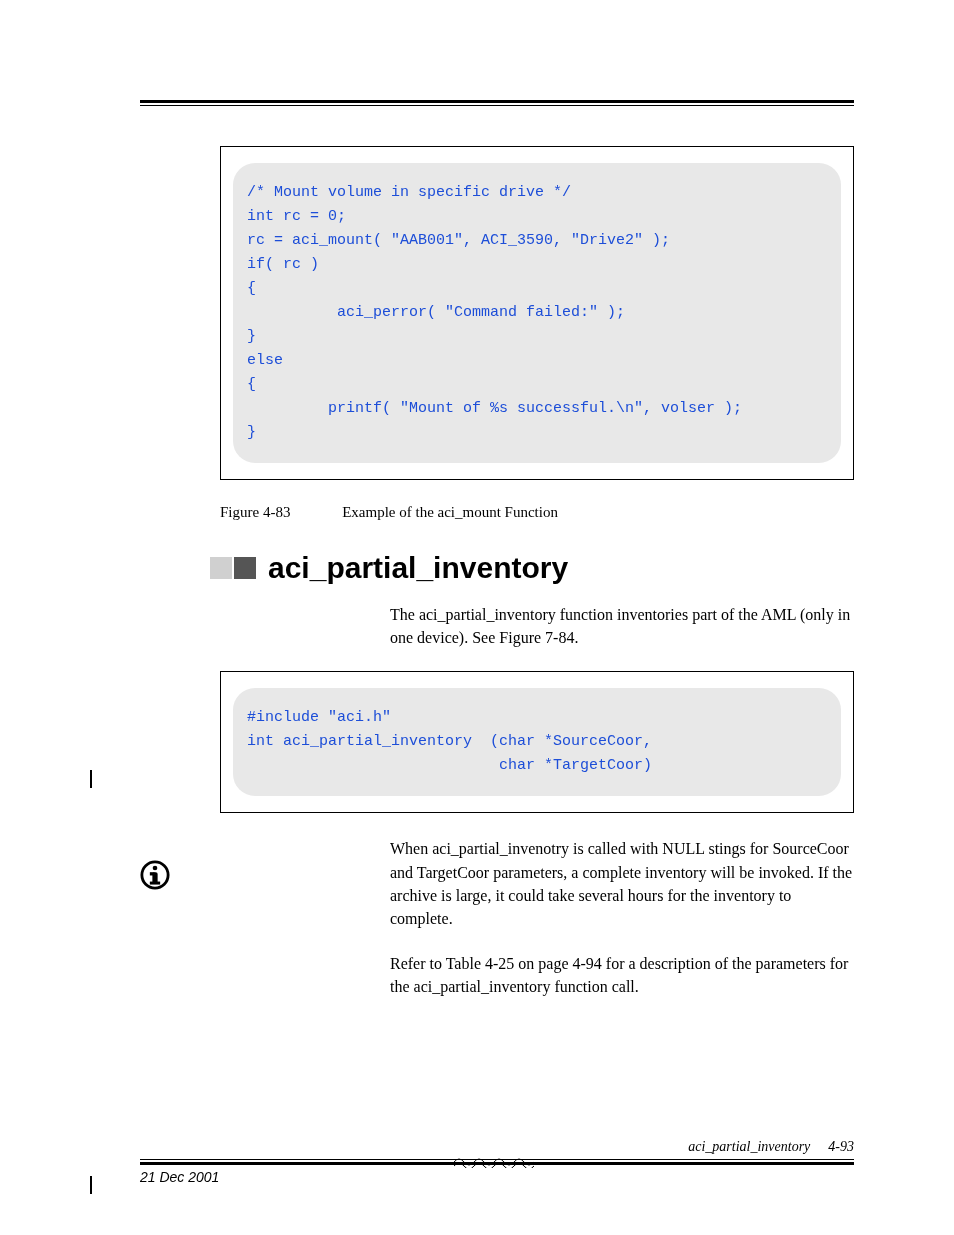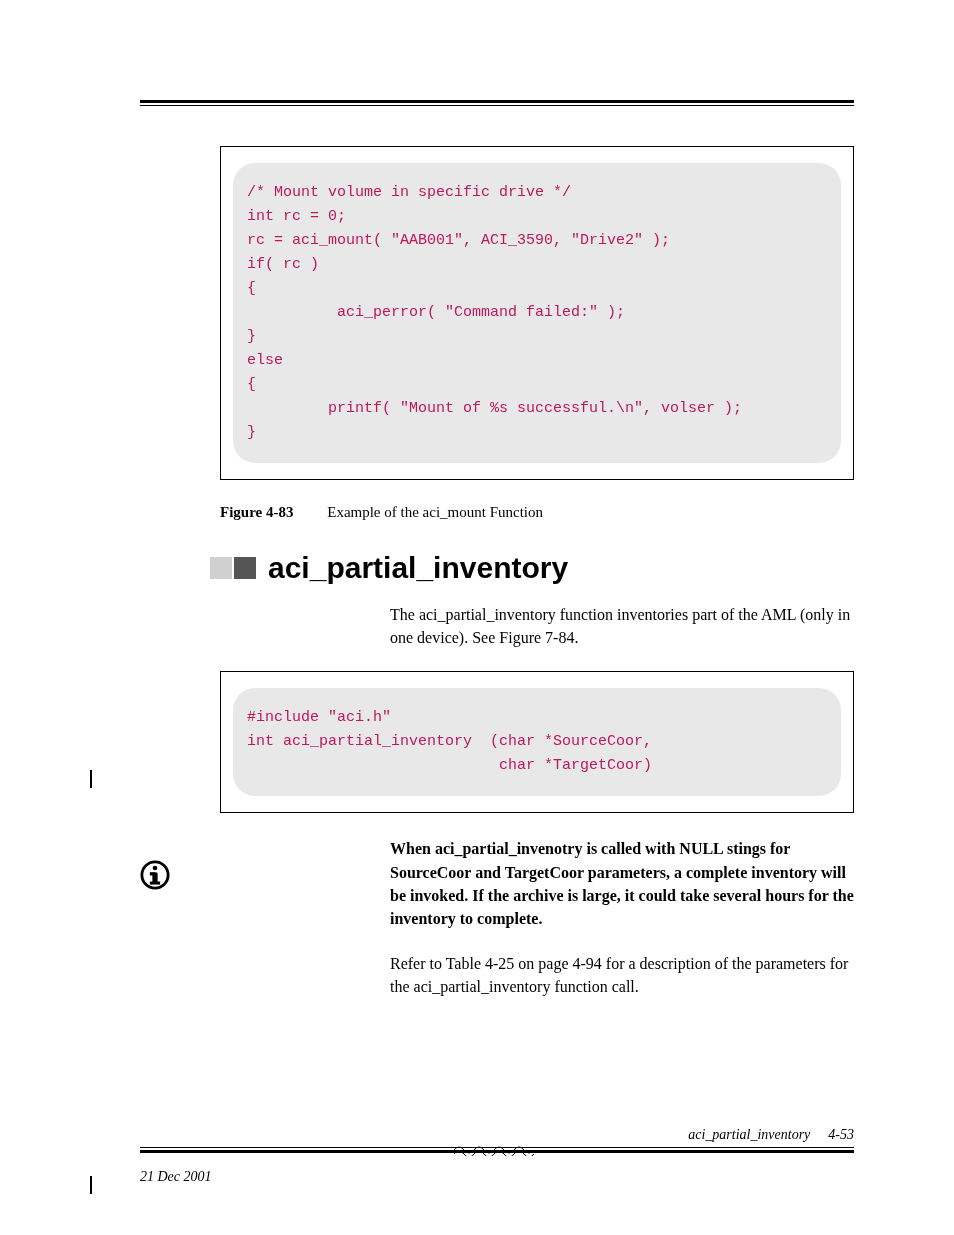--- a/index.html
+++ b/index.html
@@ -29,30 +29,30 @@
     margin-bottom: 24px;
   }
   .code-inner {
     background: #e8e8e8;
     border-radius: 22px;
     padding: 18px 14px;
     font-family: "Courier New", monospace;
     font-size: 15px;
     line-height: 1.6;
     white-space: pre;
-    color: #be185d;
+    color: #1d4ed8;
   }
   .fig-caption {
     font-family: "Palatino Linotype", "Book Antiqua", serif;
     font-size: 15px;
     margin-bottom: 30px;
   }
   .fig-caption .fig-num {
-    font-weight: bold;
-    margin-right: 30px;
+    font-weight: normal;
+    margin-right: 48px;
   }
   .section-row {
     display: flex;
     align-items: center;
     margin-bottom: 18px;
     margin-left: -10px;
   }
   .square-light {
     width: 22px; height: 22px;
     background: #d0d0d0;
@@ -68,21 +68,21 @@
     font-weight: bold;
     font-size: 30px;
   }
   .body-para {
     font-family: "Palatino Linotype", "Book Antiqua", serif;
     font-size: 16px;
     line-height: 1.45;
     margin-left: 170px;
     margin-bottom: 22px;
   }
-  .body-para.bold { font-weight: bold; }
+  .body-para.bold { font-weight: normal; }
   .info-icon {
     position: absolute;
     left: 140px;
     width: 30px; height: 30px;
   }
   .info-icon svg { width: 100%; height: 100%; }
   .change-bar {
     position: absolute;
     left: 90px;
     width: 2px;
@@ -117,23 +117,23 @@
   }
   .footer-hr .wiggle {
     position: absolute;
     left: 44%;
     top: -3px;
     width: 80px;
     height: 12px;
   }
   .footer-date {
     font-style: italic;
-    font-family: Liberation Serif, serif;
+    font-family: Liberation Sans, sans-serif;
     font-size: 14px;
-    margin-top: 16px;
+    margin-top: 4px;
   }
 </style>
 </head>
 <body>
 
 <div class="page">
   <div class="hr-top"></div>
 
   <div class="content-area">
 
@@ -188,21 +188,21 @@
     <circle cx="16" cy="8.5" r="2.5" fill="#000"></circle>
     <rect x="13.2" y="13" width="5.6" height="12" rx="2" fill="#000"></rect>
     <rect x="10.5" y="13" width="5" height="3.5" fill="#000"></rect>
     <rect x="10.5" y="23" width="11" height="3.2" fill="#000"></rect>
   </svg>
 </div>
 
 <div class="footer">
   <div class="footer-top-row">
     <span class="ptitle">aci_partial_inventory</span>
-    <span>4-53</span>
+    <span>4-93</span>
   </div>
   <div class="footer-hr">
     <div class="line-top"></div>
     <div class="line-bot"></div>
     <svg class="wiggle" viewBox="0 0 80 12">
       <path d="M0 6 Q 5 0 10 6 T 20 6 T 30 6 T 40 6 T 50 6 T 60 6 T 70 6 T 80 6" fill="none" stroke="#000" stroke-width="1"></path>
       <path d="M0 10 Q 5 4 10 10 T 20 10 T 30 10 T 40 10 T 50 10 T 60 10 T 70 10 T 80 10" fill="none" stroke="#000" stroke-width="1"></path>
     </svg>
   </div>
   <div class="footer-date">21 Dec 2001</div>

